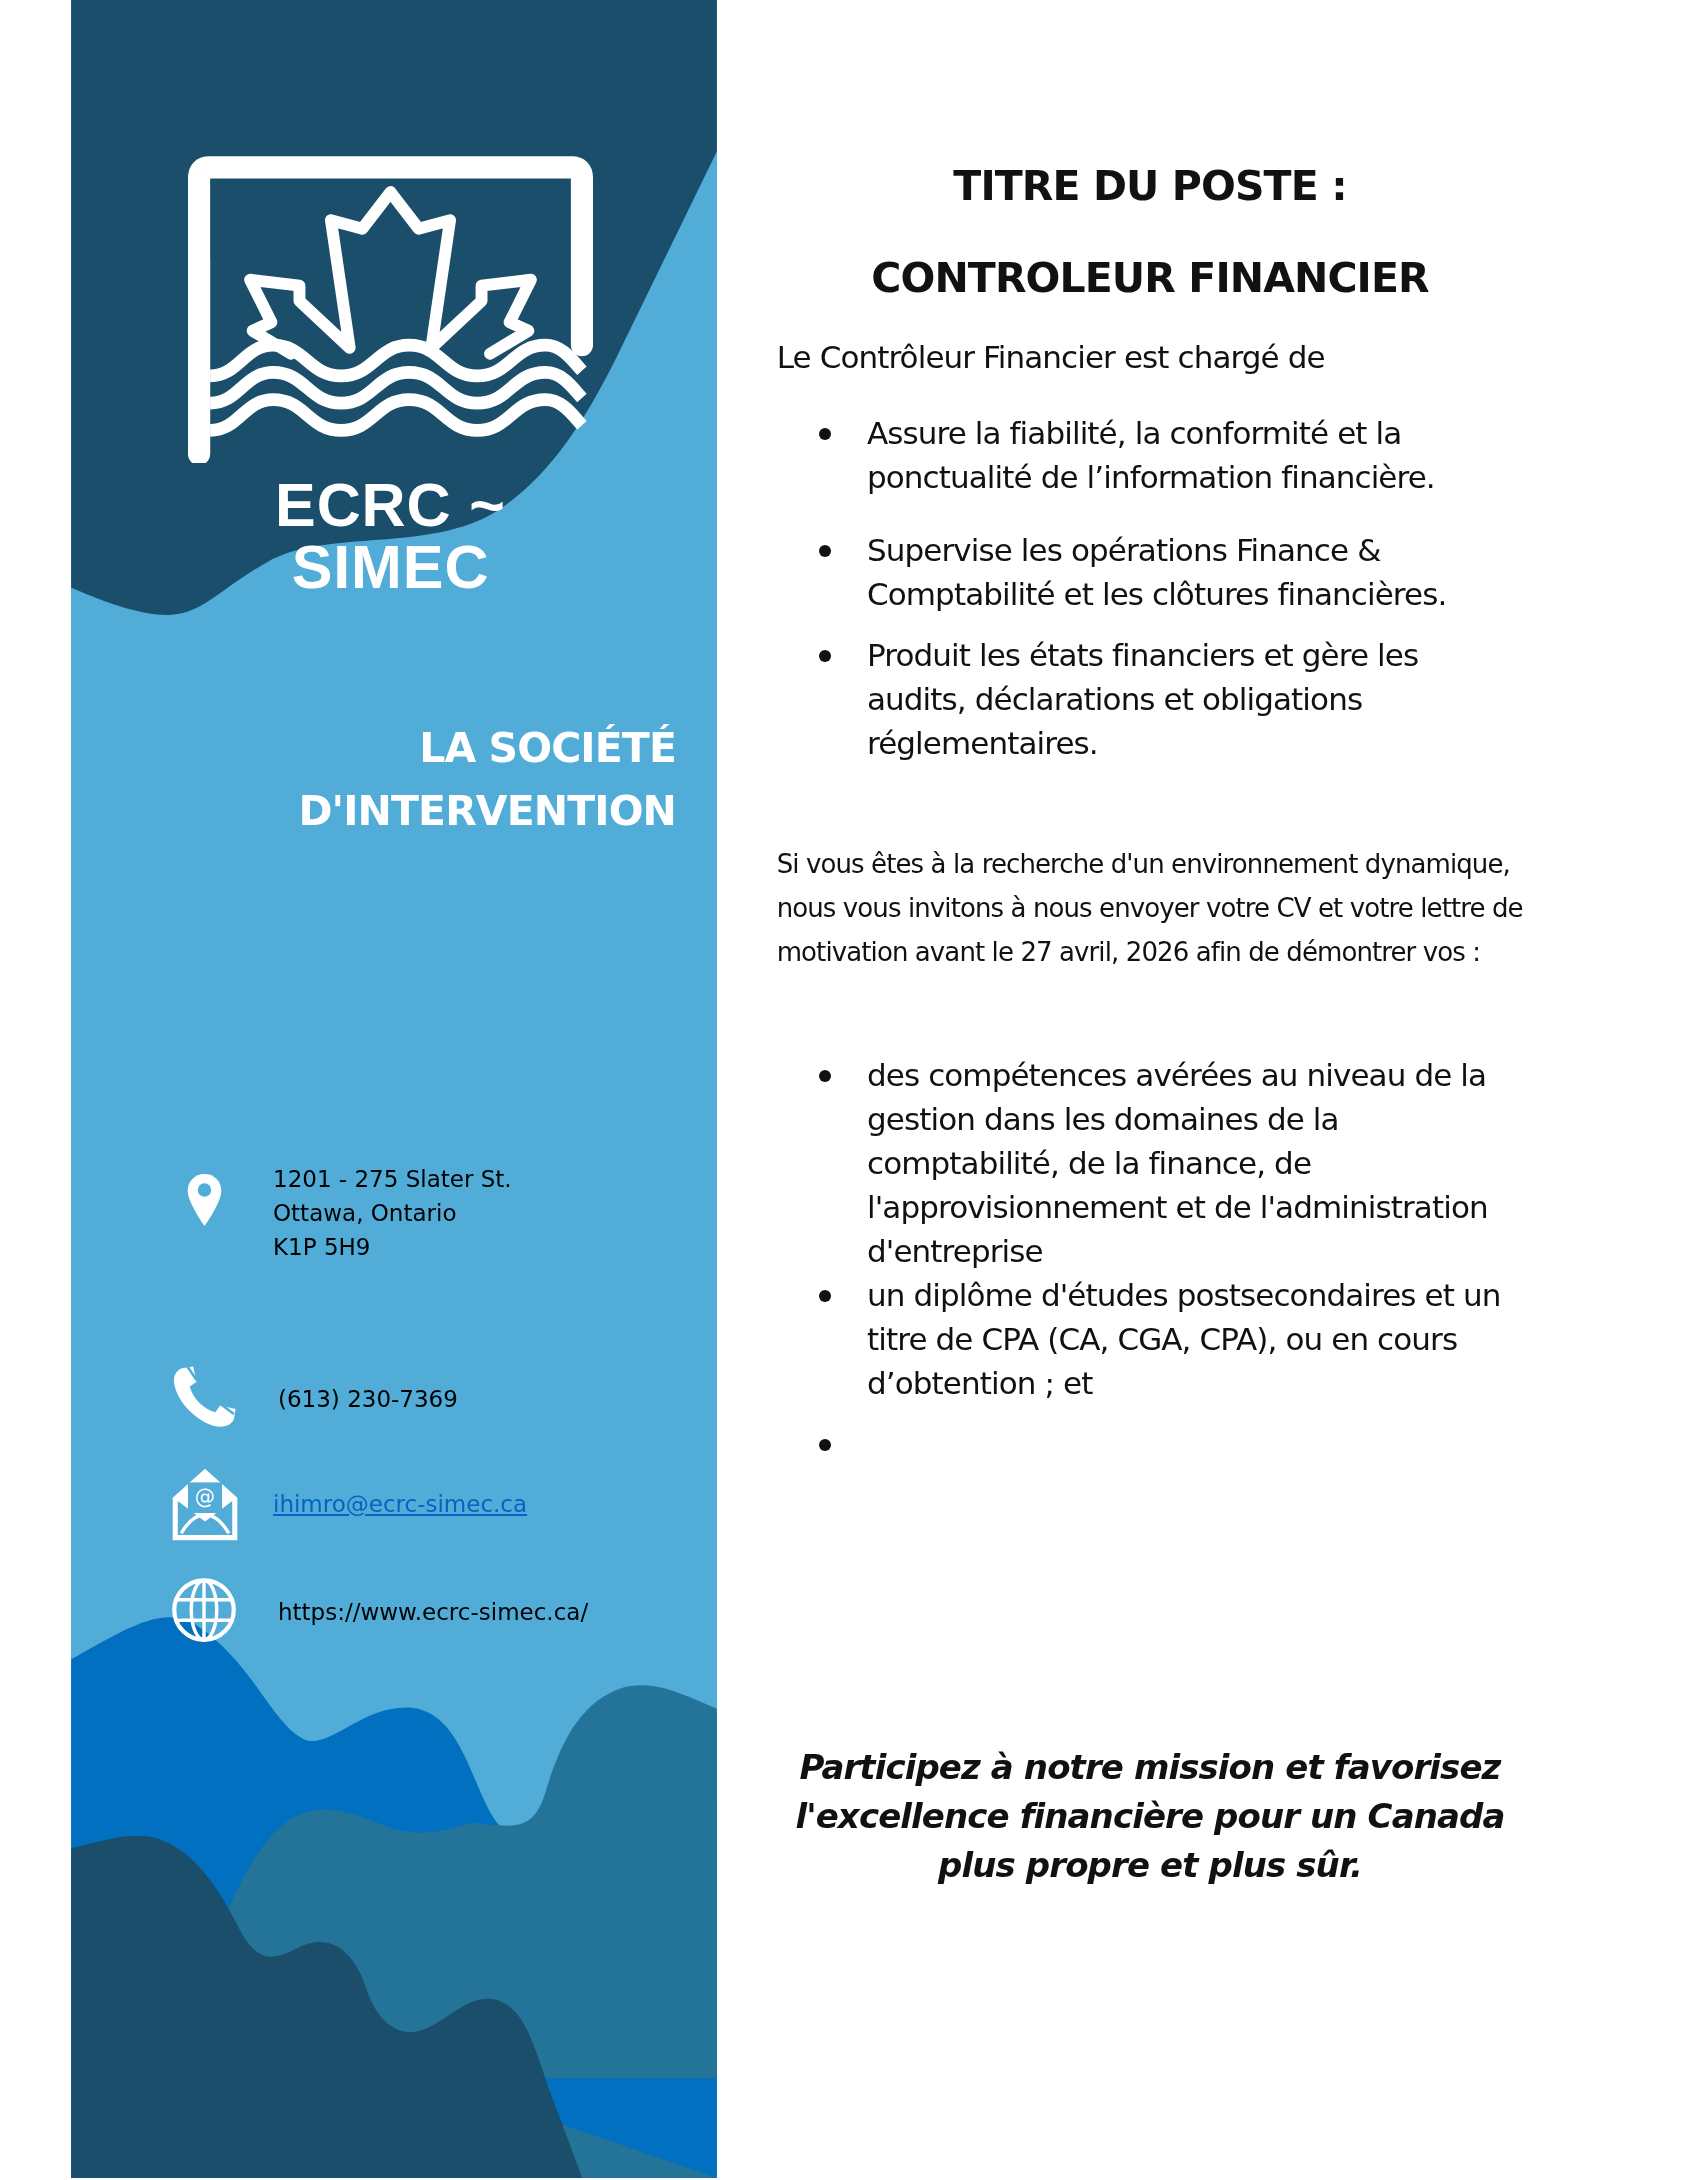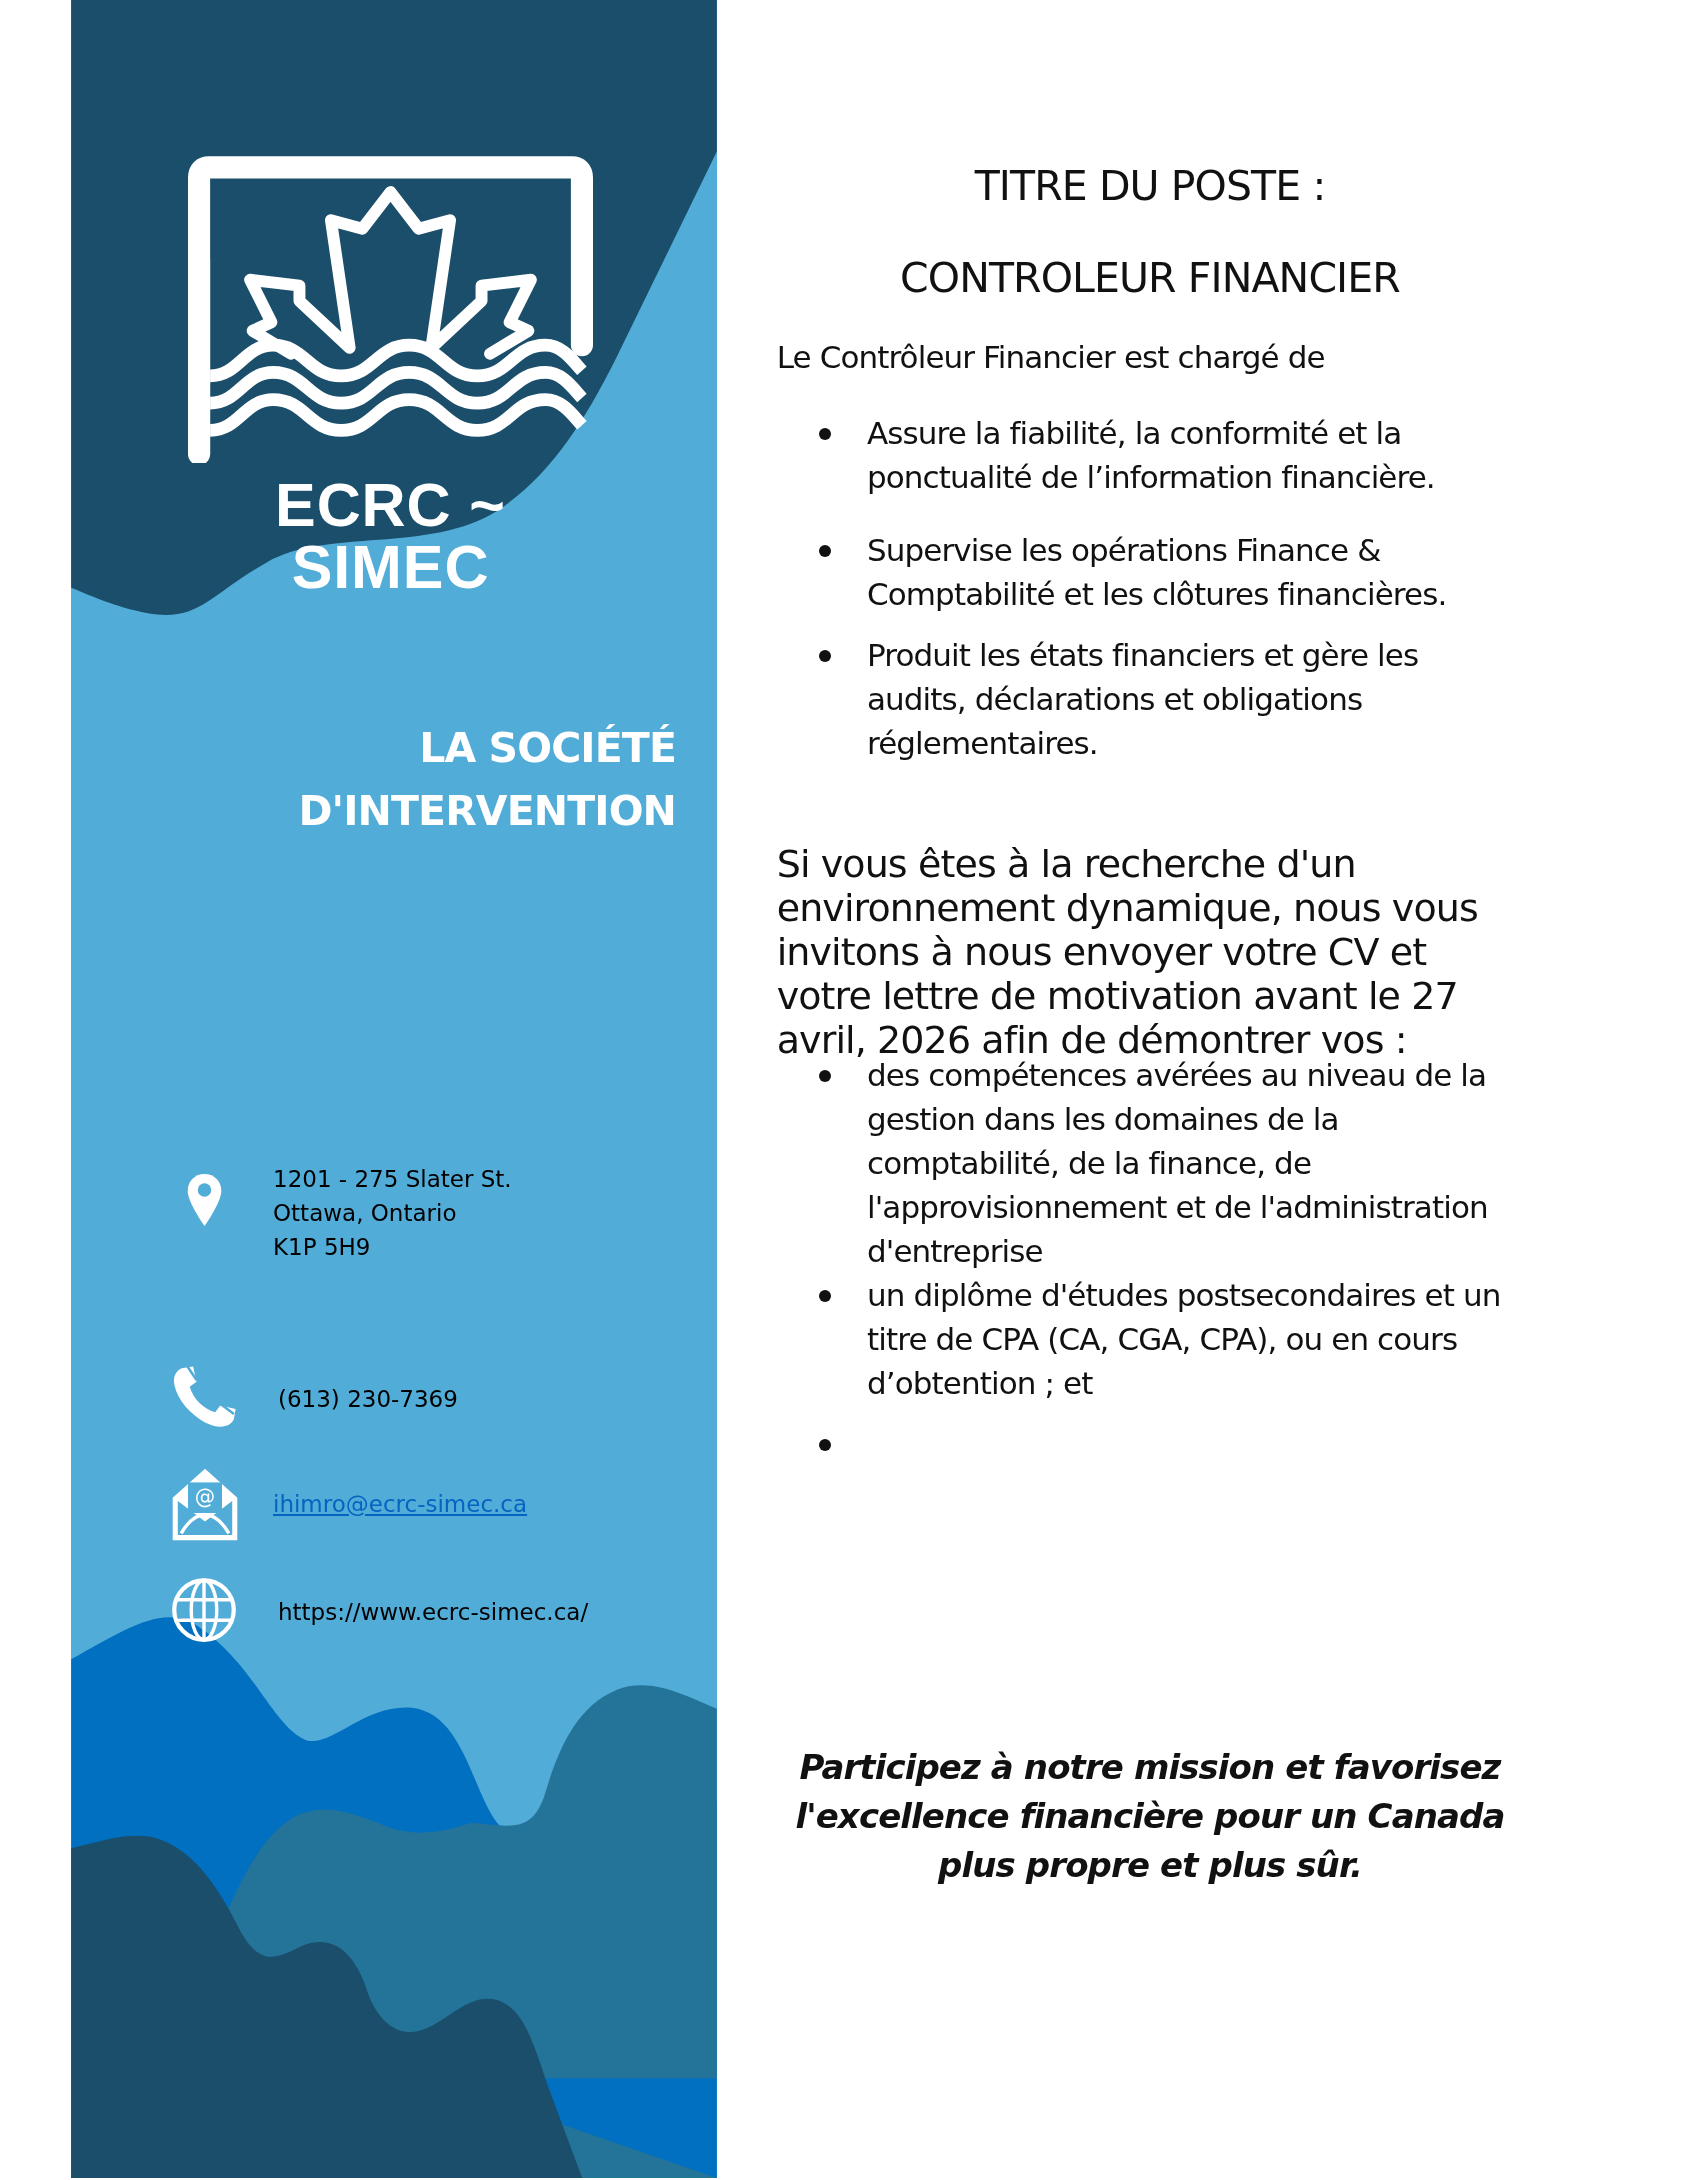--- a/index.html
+++ b/index.html
@@ -6,26 +6,26 @@
   body { width:1685px; height:2181px; position:relative; overflow:hidden; font-family:"Liberation Sans", sans-serif; }
   .sidebar { position:absolute; left:71px; top:0; width:646px; height:2178px; background:#52acd8; overflow:hidden; }
   .sidebar svg.bg { position:absolute; left:0; top:0; }
   .logo { position:absolute; left:117px; top:156px; width:405px; height:307px; }
   .logo-text { position:absolute; left:111px; top:474px; width:417px; text-align:center; color:#fff; font-family:"Liberation Sans", sans-serif; font-weight:bold; font-size:61px; letter-spacing:0.9px; line-height:62px; }
   .headline { position:absolute; left:34px; top:717px; width:571px; text-align:right; color:#fff; font-family:"DejaVu Sans", sans-serif; font-weight:bold; font-size:41px; line-height:63px; letter-spacing:-0.9px; }
   .contact-icon { position:absolute; }
   .contact-text { position:absolute; color:#000000; font-family:"DejaVu Sans", sans-serif; font-size:23px; line-height:34px; }
   .contact-link { color:#0563C1; text-decoration:underline; }
   .main { position:absolute; left:775px; top:0; width:750px; color:#111; font-family:"DejaVu Sans", sans-serif; }
-  .title { position:absolute; left:0; width:750px; text-align:center; font-weight:normal; font-size:41px; letter-spacing:-0.9px; }
+  .title { position:absolute; left:0; width:750px; text-align:center; font-weight:bold; font-size:41px; letter-spacing:-0.9px; }
   .intro { position:absolute; left:1.7px; top:339px; font-size:31px; letter-spacing:-0.9px; }
   .blist { position:absolute; left:0; width:750px; margin:0; padding:0; list-style:none; }
   .blist li { position:relative; padding-left:92px; font-size:31px; line-height:44px; letter-spacing:-0.9px; }
   .blist li .dot { position:absolute; left:44px; top:17px; width:12px; height:12px; border-radius:50%; background:#111; }
-  .para { position:absolute; left:1.7px; top:842px; width:750px; font-size:38px; line-height:44px; letter-spacing:-0.9px; }
+  .para { position:absolute; left:1.7px; top:842px; width:750px; font-size:26px; line-height:44px; letter-spacing:-0.9px; }
   .closing { position:absolute; left:0; top:1743px; width:750px; text-align:center; font-weight:bold; font-style:italic; font-size:34px; line-height:49px; letter-spacing:-0.9px; }
 </style>
 </head>
 <body>
 
 <div class="sidebar">
   <svg class="bg" width="646" height="2178" viewBox="0 0 758 2557">
 
     <path d="M0,0 L758,0 L758,178 L640,420 C600,500 560,560 500,600 C420,650 300,620 230,660 C160,700 150,730 90,720 C50,712 25,700 0,690 Z" fill="#1a4e6a"></path>
 

